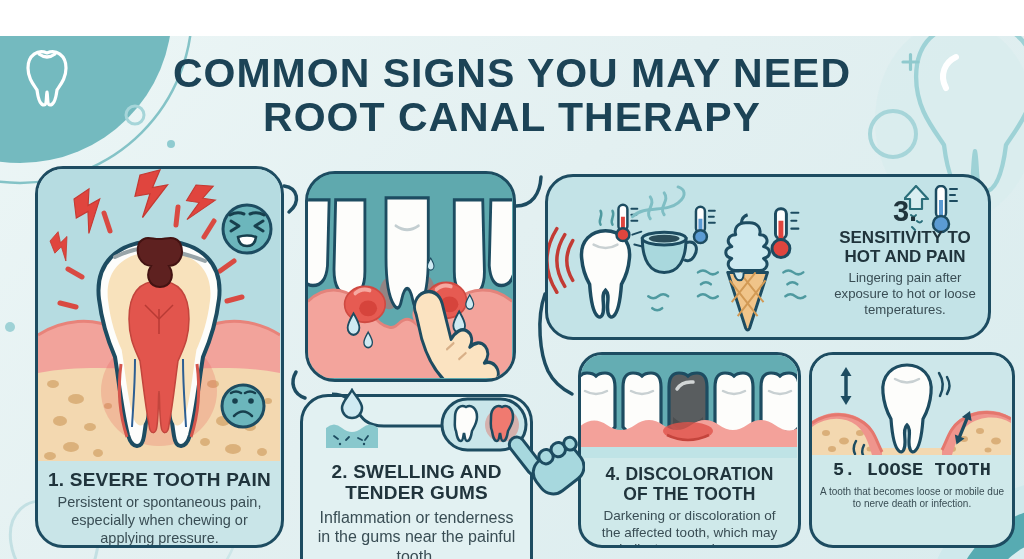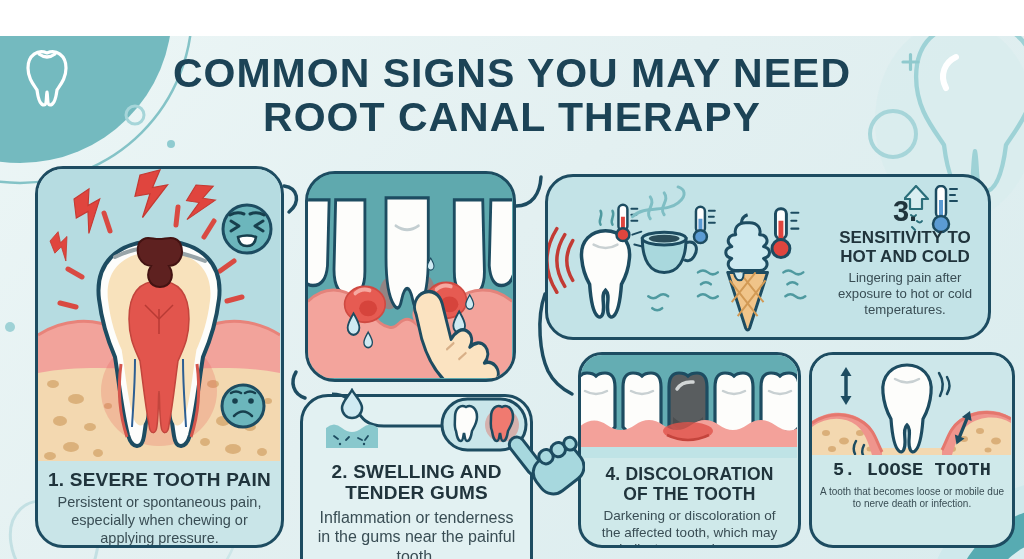--- a/index.html
+++ b/index.html
@@ -329,22 +329,22 @@
       </g>
       <g transform="translate(32,1)">
         <rect x="0" y="0" width="10" height="32" rx="5" fill="#ffffff" stroke="#1d4c61" stroke-width="2.5"></rect>
         <rect x="3" y="14" width="4" height="16" fill="#5b9bd3"></rect>
         <circle cx="5" cy="38" r="8" fill="#5b9bd3" stroke="#1d4c61" stroke-width="2.5"></circle>
         <path d="M14,3 h7 M14,9 h5 M14,15 h7" stroke="#1d4c61" stroke-width="2" stroke-linecap="round"></path>
       </g>
     </svg>
     <div class="p3text">
       <div class="num">3.</div>
-      <h2>SENSITIVITY TO HOT AND COLD</h2>
-      <p>Lingering pain after exposure to hot or cold temperatures.</p>
+      <h2>SENSITIVITY TO HOT AND PAIN</h2>
+      <p>Lingering pain after exposure to hot or loose temperatures.</p>
     </div>
   </section>
 
   <section class="panel p4">
     <svg class="illus" width="216" height="103" viewBox="0 0 216 103">
       <defs>
         <path id="t4" d="M2,70 L2,30 Q2,16 12,16 Q18,16 21,19 Q24,16 30,16 Q40,16 40,30 L40,70 Q33,79 26,75 Q21,78 16,75 Q9,79 2,70 Z"></path>
       </defs>
       <rect width="216" height="103" fill="#64adb3"></rect>
       <use href="#t4" transform="translate(-6,2)" fill="#fdfdfb" stroke="#1d4c61" stroke-width="3.2"></use>

